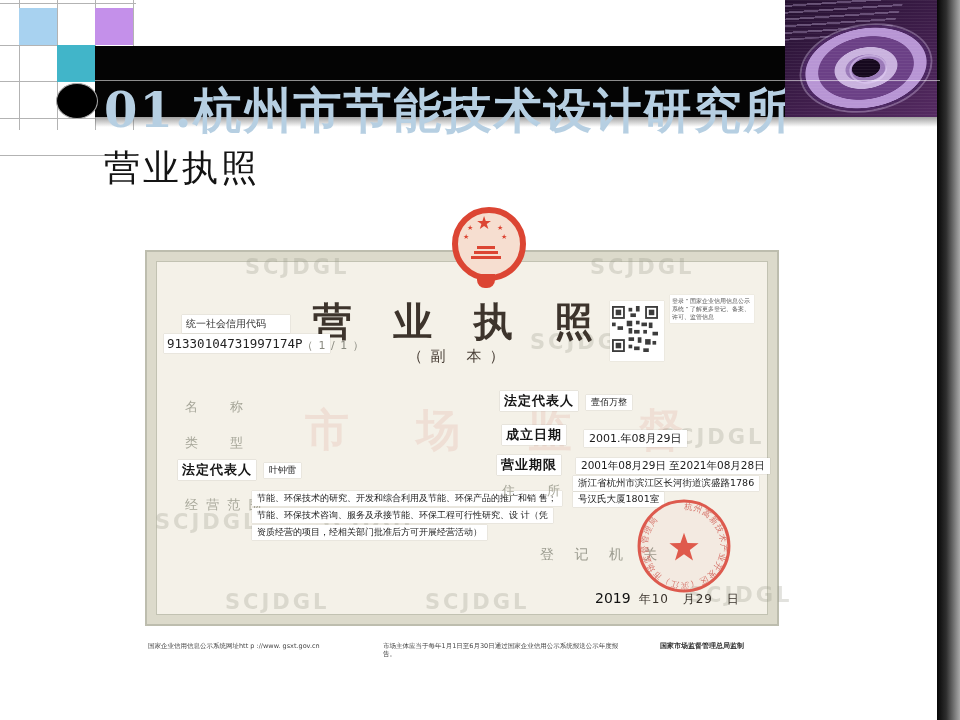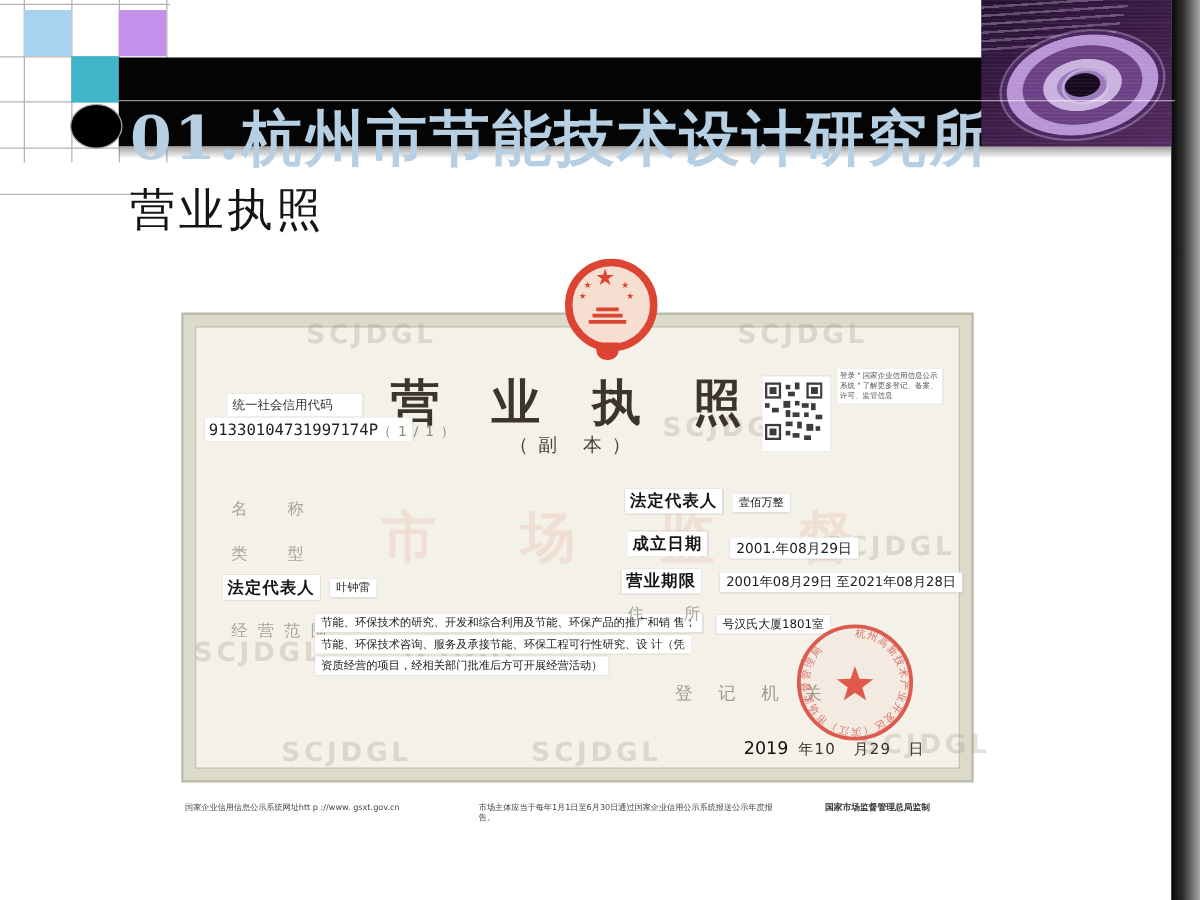--- a/index.html
+++ b/index.html
@@ -258,20 +258,21 @@
     <span class="f-val f-val-sm scope3">资质经营的项目，经相关部门批准后方可开展经营活动）</span>
     <span class="f-val f-val-sm scope2">节能、环保技术咨询、服务及承接节能、环保工程可行性研究、设 计（凭</span>
 
     <span class="f-label-dark lbl-regcap">法定代表人</span>
     <span class="f-val f-val-sm val-regcap">壹佰万整</span>
     <span class="f-label-dark lbl-estdate">成立日期</span>
     <span class="f-val val-estdate">2001.年08月29日</span>
     <span class="f-label-dark lbl-term">营业期限</span>
     <span class="f-val val-term">2001年08月29日 至2021年08月28日</span>
     <span class="f-label lbl-addr">住　　所</span>
+    <span class="f-val addr1">浙江省杭州市滨江区长河街道滨盛路1786</span>
     <span class="f-val addr2">号汉氏大厦1801室</span>
 
     <span class="registrar">登 记 机 关</span>
     <div class="seal">
       <svg width="98" height="98" viewBox="0 0 96 96" xmlns="http://www.w3.org/2000/svg">
         <defs>
             <path id="sealArc" d="M48,12 a36,36 0 1,1 -0.01,0"></path>
           </defs>
         <circle cx="48" cy="48" r="44" fill="rgba(235,120,105,0.05)" stroke="#dd5a4e" stroke-width="3"></circle>
         <polygon fill="#dd4a3c" opacity="0.9" points="48,35 51.5,45.1 62.3,45.4 53.7,51.9 56.8,62.1 48,56 39.2,62.1 42.3,51.9 33.7,45.4 44.5,45.1"></polygon>

